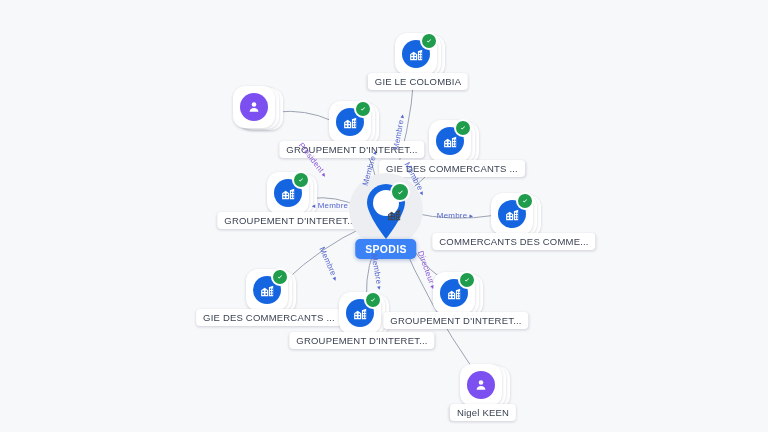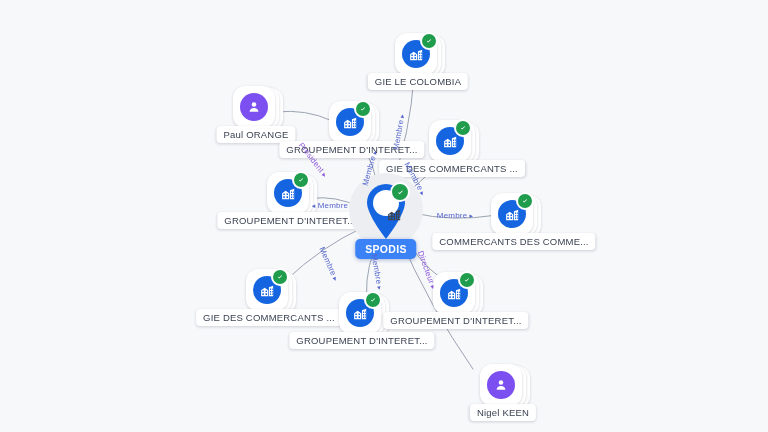--- a/index.html
+++ b/index.html
@@ -121,21 +121,20 @@
       <div class="card c1">
         <span class="disc per">
               <svg viewBox="0 0 24 24" width="16" height="16" aria-hidden="true">
     <circle cx="12" cy="8.2" r="3.4" fill="#ffffff"></circle>
     <path fill="#ffffff" d="M5.4 19.2c0-3.5 3-5.6 6.6-5.6s6.6 2.1 6.6 5.6H5.4z"></path>
   </svg>
             </span>
 
       </div>
     </div>
-    <div class="chip">Paul ORANGE</div>
   </div>
       <div class="node" style="left: 352px; top: 124px;">
     <div class="stack">
       <div class="card c3"></div>
       <div class="card c2"></div>
       <div class="card c1">
         <span class="disc org">
               <svg viewBox="0 0 24 24" width="17" height="17" aria-hidden="true">
     <path fill="#ffffff" d="M3 20v-8.2l5-3.6 5 3.6V20H3zm1.7-1.7h2.1v-2.4H4.7v2.4zm4.5 0h2.1v-2.4H9.2v2.4zM4.7 14.2h2.1v-2.3H4.7v2.3zm4.5 0h2.1v-2.3H9.2v2.3z"></path>
     <path fill="#ffffff" d="M14 20V7.4l6-2.1V20h-6zm1.6-1.7h1.3v-2.1h-1.3v2.1zm2.5 0h1.3v-2.1h-1.3v2.1zm-2.5-3.6h1.3v-2h-1.3v2zm2.5 0h1.3v-2h-1.3v2zm-2.5-3.5h1.3v-2h-1.3v2zm2.5 0h1.3v-2h-1.3v2z"></path>
@@ -263,21 +262,21 @@
             </span>
         <span class="badge">
               <svg viewBox="0 0 24 24" aria-hidden="true">
     <path fill="#fff" d="M9.6 16.4 5.8 12.6l1.4-1.4 2.4 2.4 7-7 1.4 1.4z"></path>
   </svg>
             </span>
       </div>
     </div>
     <div class="chip">GROUPEMENT D'INTERET...</div>
   </div>
-      <div class="node" style="left: 483px; top: 387px; margin-left: 20px;">
+      <div class="node" style="left: 483px; top: 387px;">
     <div class="stack">
       <div class="card c3"></div>
       <div class="card c2"></div>
       <div class="card c1">
         <span class="disc per">
               <svg viewBox="0 0 24 24" width="16" height="16" aria-hidden="true">
     <circle cx="12" cy="8.2" r="3.4" fill="#ffffff"></circle>
     <path fill="#ffffff" d="M5.4 19.2c0-3.5 3-5.6 6.6-5.6s6.6 2.1 6.6 5.6H5.4z"></path>
   </svg>
             </span>

